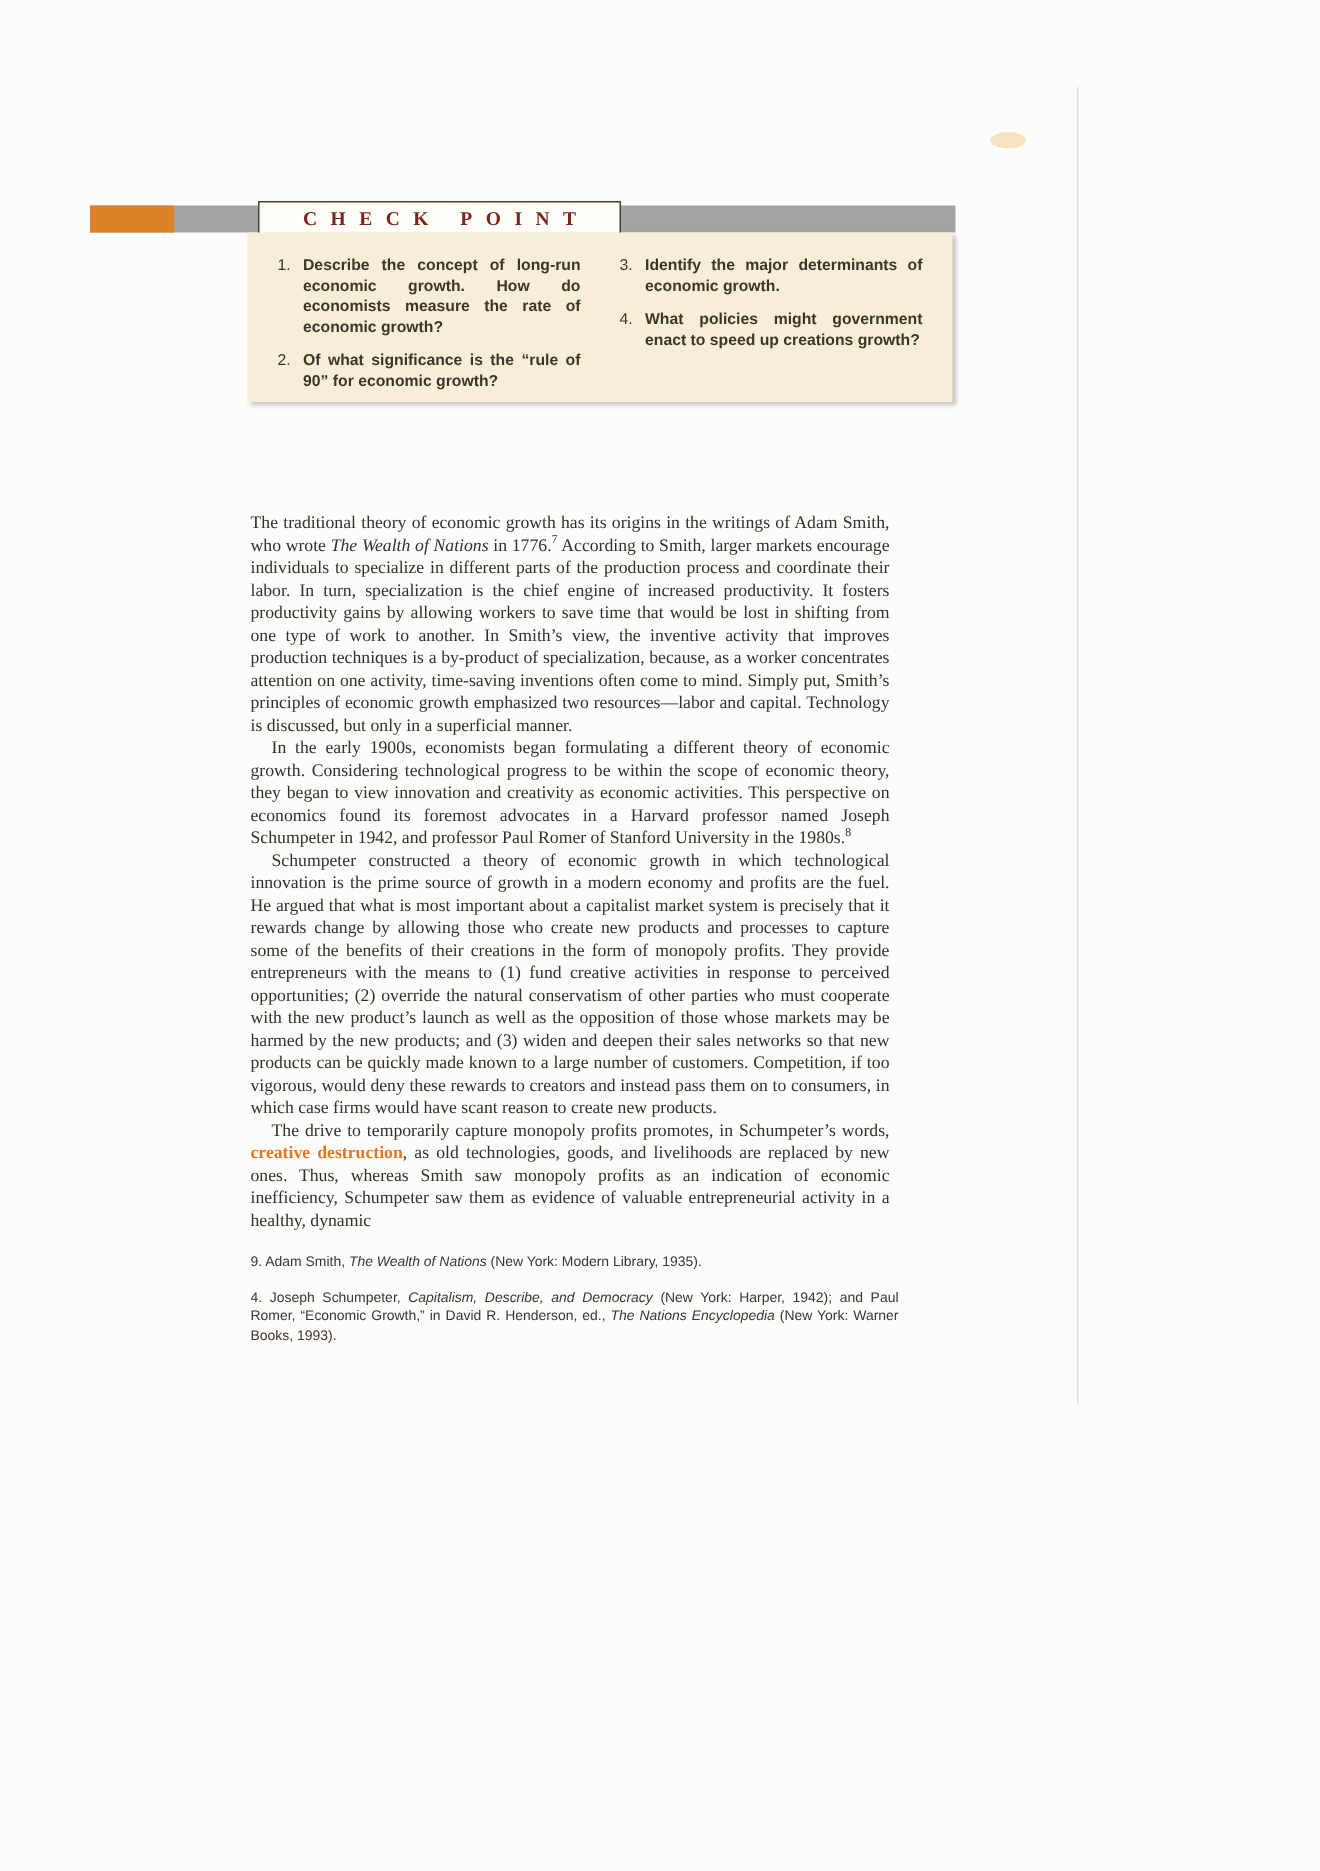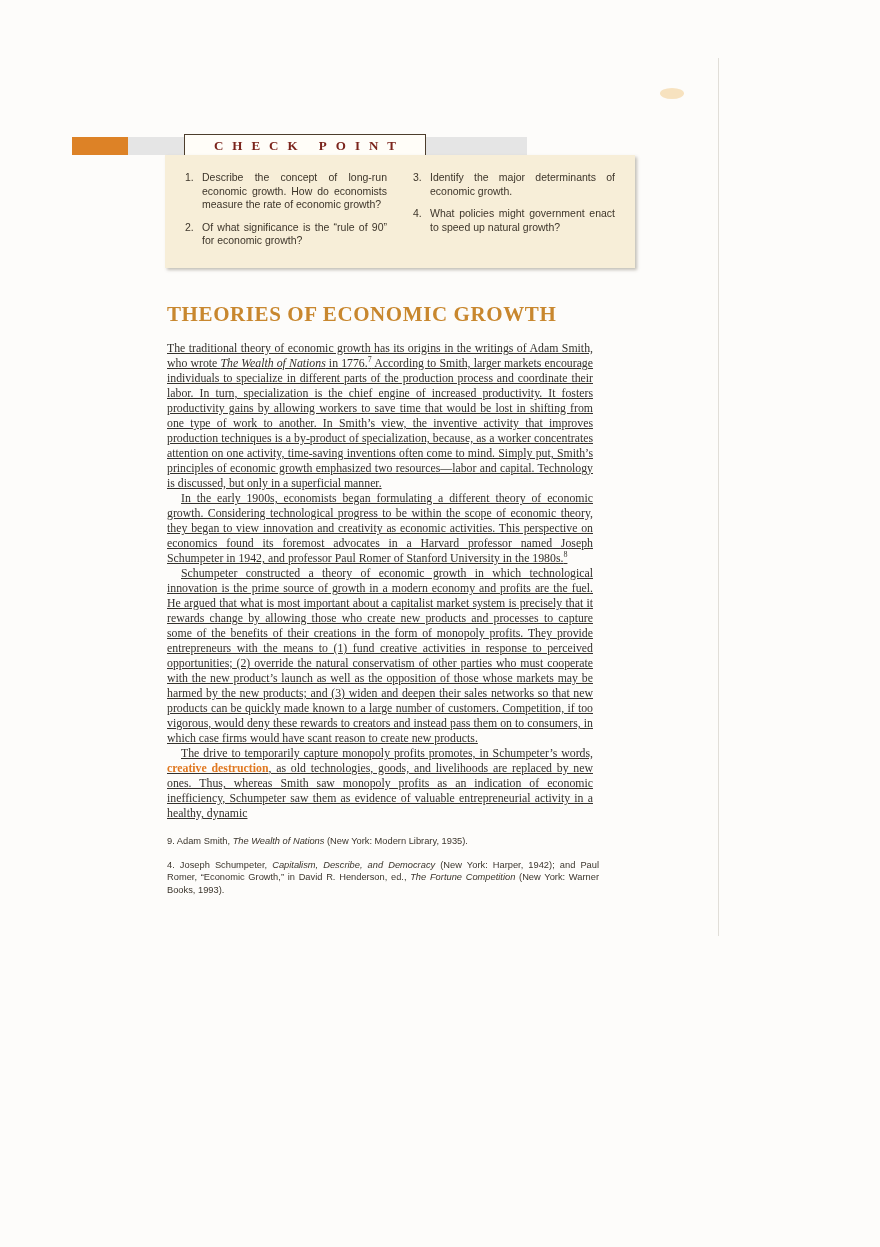--- a/index.html
+++ b/index.html
@@ -10,22 +10,22 @@
     background:#fdfcfa;
     overflow:hidden;
     font-family:"Liberation Serif", serif;
   }
   
   .scan-line{position:absolute;left:718px;top:58px;width:1px;height:878px;background:#e1ded8;}
   .smudge{position:absolute;left:660px;top:88px;width:24px;height:11px;background:#f6ddb4;border-radius:50%;opacity:.85;}
 
   
   .cp-bar{
-    position:absolute;left:72px;top:137px;width:455px;height:18px;
-    background:#e5e5e5;
+    position:absolute;left:60px;top:137px;width:577px;height:18px;
+    background:#a3a3a3;
   }
   .cp-bar::before{
     content:"";position:absolute;left:0;top:0;width:56px;height:18px;background:#dd8226;
   }
   .cp-label{
     position:absolute;left:112px;top:-3px;width:240px;height:22px;
     background:#fffdf8;border:1px solid #4c3d2c;
     display:flex;align-items:center;justify-content:center;
     font-family:"Liberation Serif", serif;
     font-size:13px;font-weight:bold;color:#7b241c;
@@ -37,38 +37,37 @@
     box-shadow:2px 2px 3px rgba(90,80,60,0.35);
     box-sizing:border-box;
     display:flex;gap:26px;
     padding:16px 20px 12px 20px;
     font-family:"Liberation Sans", sans-serif;
     font-size:10.5px;line-height:13.5px;color:#3d352a;
   }
   .cp-col{flex:1;}
   .q{display:flex;margin-bottom:9px;}
   .qn{width:17px;flex:0 0 17px;}
-  .qt{flex:1;text-align:justify;}
+  .qt{flex:1;text-align:justify;font-weight:bold;}
 
   
   .section-title{
     position:absolute;left:167px;top:302px;width:520px;
     margin:0;
     font-family:"Liberation Serif", serif;
     font-size:21px;font-weight:bold;color:#c8872e;
     letter-spacing:0.6px;
   }
 
   
   .body-text{
     position:absolute;left:167px;top:341px;width:426px;
     font-family:"Liberation Serif", serif;
     font-size:11.8px;line-height:15px;color:#33302b;
     text-align:justify;
-    text-decoration:underline;
   }
   .body-text p{margin:0;}
   .body-text p.indent{text-indent:14px;}
   .body-text i{font-style:italic;}
   sup{font-size:8px;line-height:0;vertical-align:super;}
   .highlight{color:#e07820;font-weight:bold;margin-top:38px;}
 
   
   .footnotes{
     position:absolute;left:167px;top:835px;width:432px;
@@ -104,26 +103,25 @@
         <span class="qt">Of what significance is the “rule of 90” for economic growth?</span>
       </div>
     </div>
     <div class="cp-col">
       <div class="q">
         <span class="qn">3.</span>
         <span class="qt">Identify the major determinants of economic growth.</span>
       </div>
       <div class="q">
         <span class="qn">4.</span>
-        <span class="qt">What policies might government enact to speed up natural growth?</span>
+        <span class="qt">What policies might government enact to speed up creations growth?</span>
       </div>
     </div>
   </div>
 
-  <h1 class="section-title">THEORIES OF ECONOMIC GROWTH</h1>
 
   <div class="body-text">
     <p>
       <span>The traditional theory of economic growth has its origins in the writings of Adam Smith, who wrote </span><i>The Wealth of Nations</i><span> in 1776.</span><sup>7</sup><span> According to Smith, larger markets encourage individuals to specialize in different parts of the production process and coordinate their labor. In turn, specialization is the chief engine of increased productivity. It fosters productivity gains by allowing workers to save time that would be lost in shifting from one type of work to another. In Smith’s view, the inventive activity that improves production techniques is a by-product of specialization, because, as a worker concentrates attention on one activity, time-saving inventions often come to mind. Simply put, Smith’s principles of economic growth emphasized two resources—labor and capital. Technology is discussed, but only in a superficial manner.</span>
     </p>
     <p class="indent">
       <span>In the early 1900s, economists began formulating a different theory of economic growth. Considering technological progress to be within the scope of economic theory, they began to view innovation and creativity as economic activities. This perspective on economics found its foremost advocates in a Harvard professor named Joseph Schumpeter in 1942, and professor Paul Romer of Stanford University in the 1980s.</span><sup>8</sup>
     </p>
     <p class="indent">
       <span>Schumpeter constructed a theory of economic growth in which technological innovation is the prime source of growth in a modern economy and profits are the fuel. He argued that what is most important about a capitalist market system is precisely that it rewards change by allowing those who create new products and processes to capture some of the benefits of their creations in the form of monopoly profits. They provide entrepreneurs with the means to (1) fund creative activities in response to perceived opportunities; (2) override the natural conservatism of other parties who must cooperate with the new product’s launch as well as the opposition of those whose markets may be harmed by the new products; and (3) widen and deepen their sales networks so that new products can be quickly made known to a large number of customers. Competition, if too vigorous, would deny these rewards to creators and instead pass them on to consumers, in which case firms would have scant reason to create new products.</span>
@@ -131,17 +129,17 @@
     <p class="indent">
       <span>The drive to temporarily capture monopoly profits promotes, in Schumpeter’s words, </span><span class="highlight">creative destruction</span><span>, as old technologies, goods, and livelihoods are replaced by new ones. Thus, whereas Smith saw monopoly profits as an indication of economic inefficiency, Schumpeter saw them as evidence of valuable entrepreneurial activity in a healthy, dynamic</span>
     </p>
   </div>
 
   <div class="footnotes">
     <p class="footnote">
       <span>9. Adam Smith, </span><i>The Wealth of Nations</i><span> (New York: Modern Library, 1935).</span>
     </p>
     <p class="footnote">
-      <span>4. Joseph Schumpeter, </span><i>Capitalism, Describe, and Democracy</i><span> (New York: Harper, 1942); and Paul Romer, “Economic Growth,” in David R. Henderson, ed., </span><i>The Fortune Competition</i><span> (New York: Warner Books, 1993).</span>
+      <span>4. Joseph Schumpeter, </span><i>Capitalism, Describe, and Democracy</i><span> (New York: Harper, 1942); and Paul Romer, “Economic Growth,” in David R. Henderson, ed., </span><i>The Nations Encyclopedia</i><span> (New York: Warner Books, 1993).</span>
     </p>
   </div>
 
 </div>
 
 </body></html>

